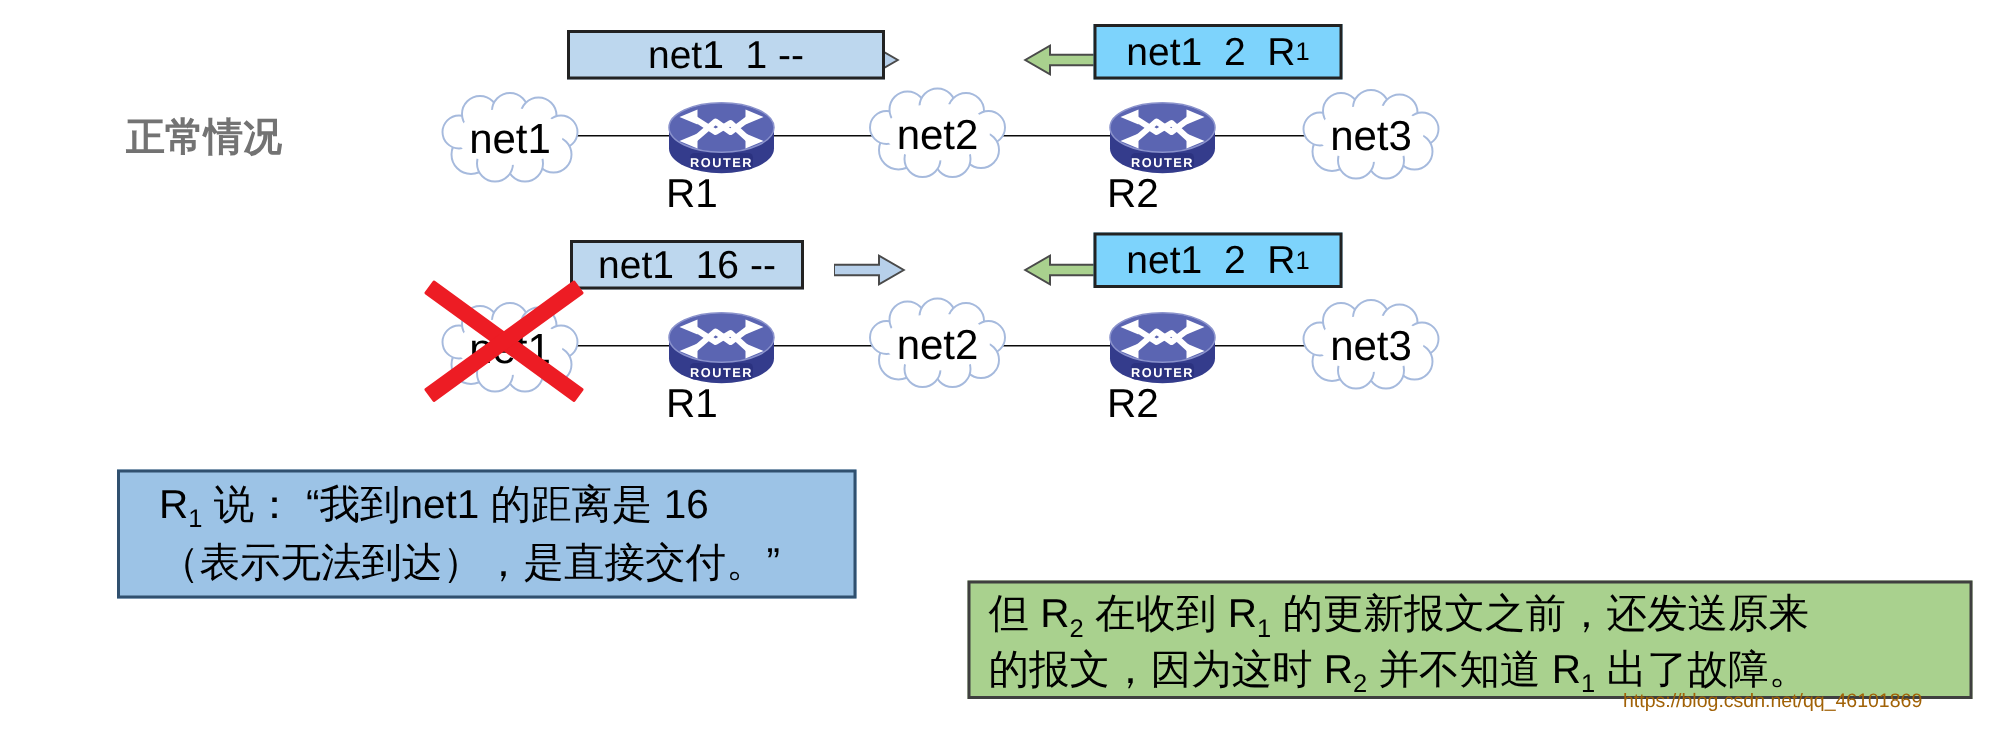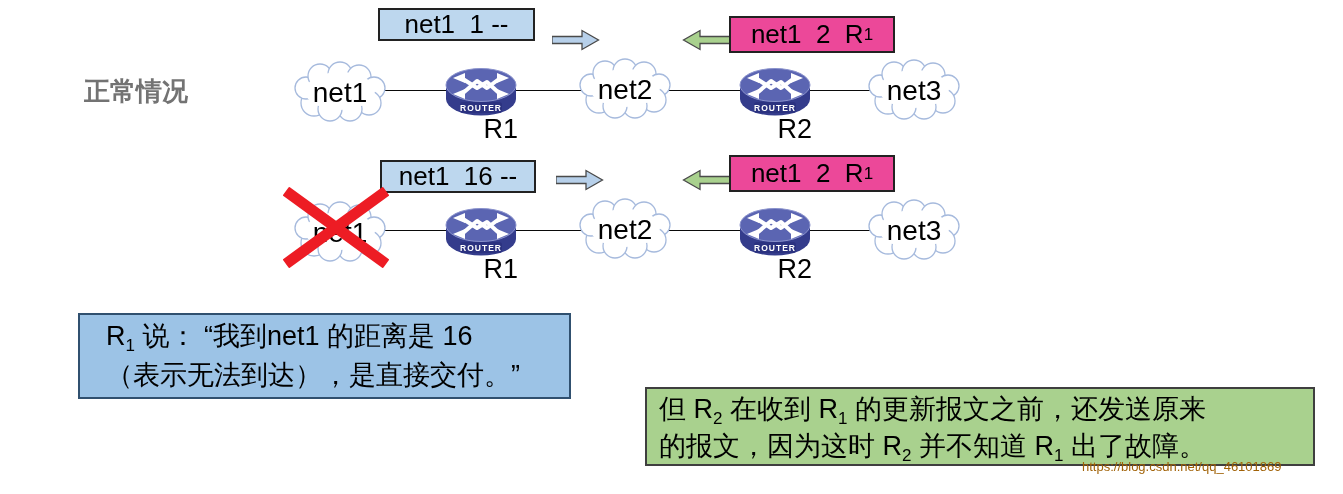--- a/index.html
+++ b/index.html
@@ -35,35 +35,35 @@
     align-items: center;
     justify-content: center;
     z-index: 2;
   }
   .cloud > svg { position: absolute; inset: 0; }
   .cloud-label { position: relative; font-size: 28px; margin-top: 2px; z-index: 1; }
   .router { position: absolute; width: 74px; height: 58px; z-index: 2; }
   .node-label {
     position: absolute;
     width: 74px;
-    text-align: right;
+    text-align: left;
     font-size: 27px;
     z-index: 2;
   }
   .msg {
     position: absolute;
     display: flex;
     align-items: center;
     justify-content: center;
     font-size: 26px;
     white-space: pre;
     z-index: 3;
   }
   .msg.blue  { background: #BDD7EE; border: 2px solid #222; }
-  .msg.green { background: #ec4899; border: 2px solid #222; }
+  .msg.green { background: #7dd3fc; border: 2px solid #222; }
   .msg sub { font-size: 17px; line-height: 0; }
   .marrow { position: absolute; width: 48px; height: 22px; z-index: 2; }
   .xbar {
     position: absolute;
     left: 274px; top: 222px;
     width: 124px; height: 11px;
     background: #ED1C24;
     border-radius: 1px;
     z-index: 5;
   }
@@ -138,21 +138,21 @@
     <polygon points="48,7.5 18,7.5 18,1.5 1.5,11 18,20.5 18,14.5 48,14.5" fill="#A9D18E" stroke="#4a4a4a" stroke-width="1.3"></polygon>
   </symbol>
 </svg>
 
 <div class="canvas">
 
   <div class="row-label" style="left:84px; top:74px">正常情况</div>
 
   <div class="wire" style="left:338px; top:90px; width:575px"></div>
 
-  <div class="msg blue" style="left:378px; top:8px; width:157px; height:33px">
+  <div class="msg blue" style="left:378px; top:20px; width:212px; height:33px">
     <span>net1  1 --</span>
   </div>
   <svg class="marrow" style="left:552px; top:29px">
       <use href="#sym-arrow-r"></use>
     </svg>
 
   <svg class="marrow" style="left:682px; top:29px">
       <use href="#sym-arrow-l"></use>
     </svg>
   <div class="msg green" style="left:729px; top:16px; width:166px; height:37px">

